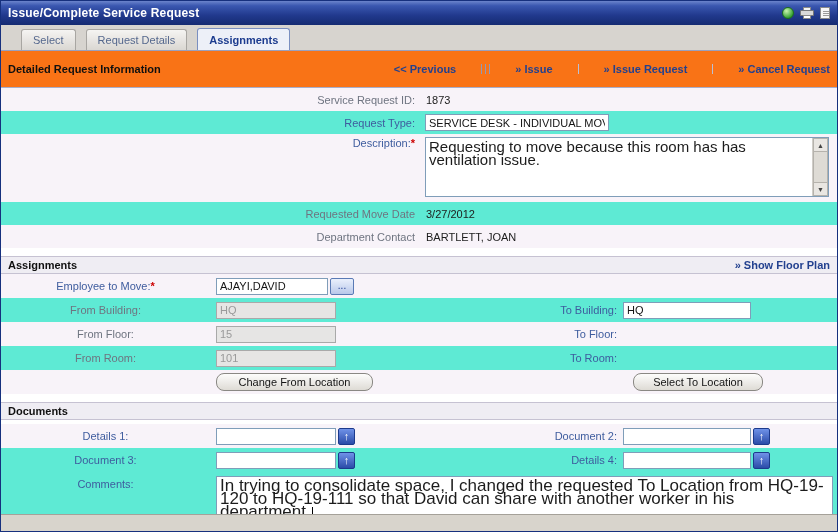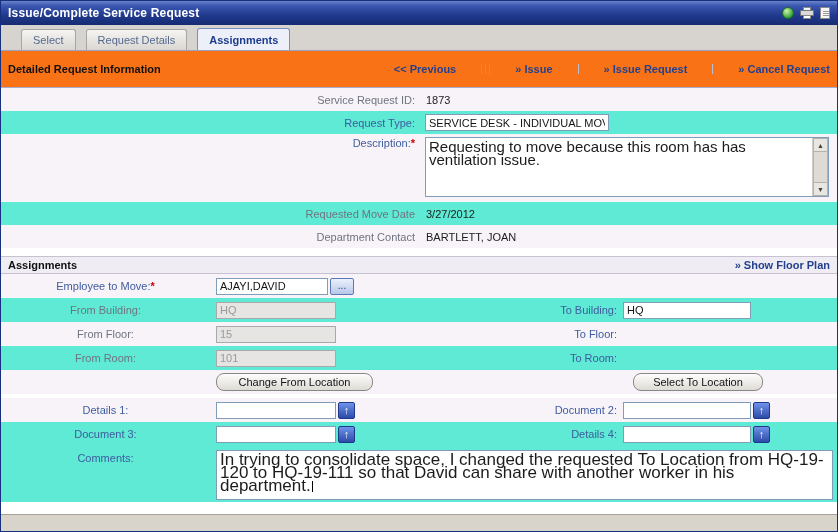--- a/index.html
+++ b/index.html
@@ -215,20 +215,23 @@
       <span class="ac1"></span>
       <span class="ac2">
           <button class="gbtn btn-change">Change From Location</button>
         </span>
       <span class="ac3"></span>
       <span class="ac4">
           <button class="gbtn btn-select">Select To Location</button>
         </span>
     </div>
 
+    <div class="sechdr">
+      <span class="sec-title">Documents</span>
+    </div>
     <div class="gap4"></div>
 
     <div class="agrow lav">
       <span class="ac1">Details 1:</span>
       <span class="ac2">
         <input class="tinput w-doc" type="text" value="" style="">
         <button class="upbtn">↑</button>
       </span>
       <span class="ac3">Document 2:</span>
       <span class="ac4">

